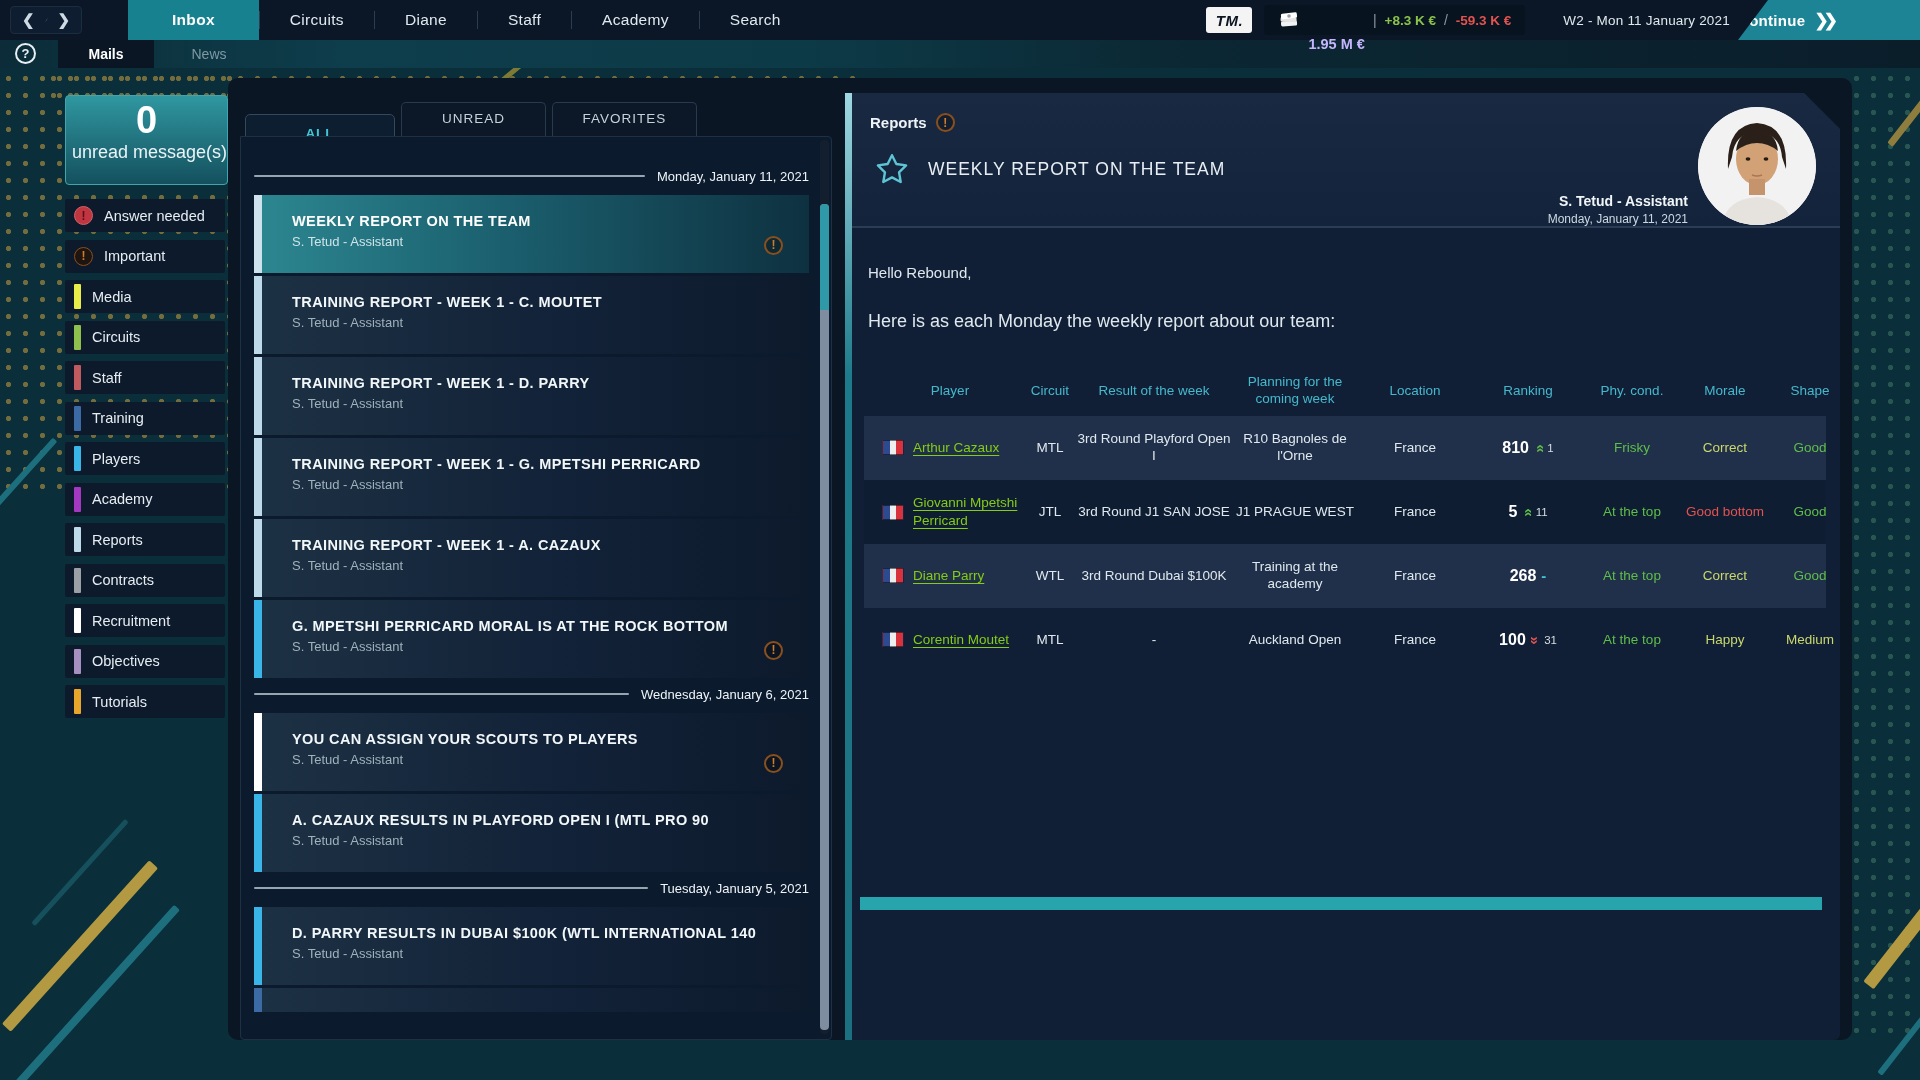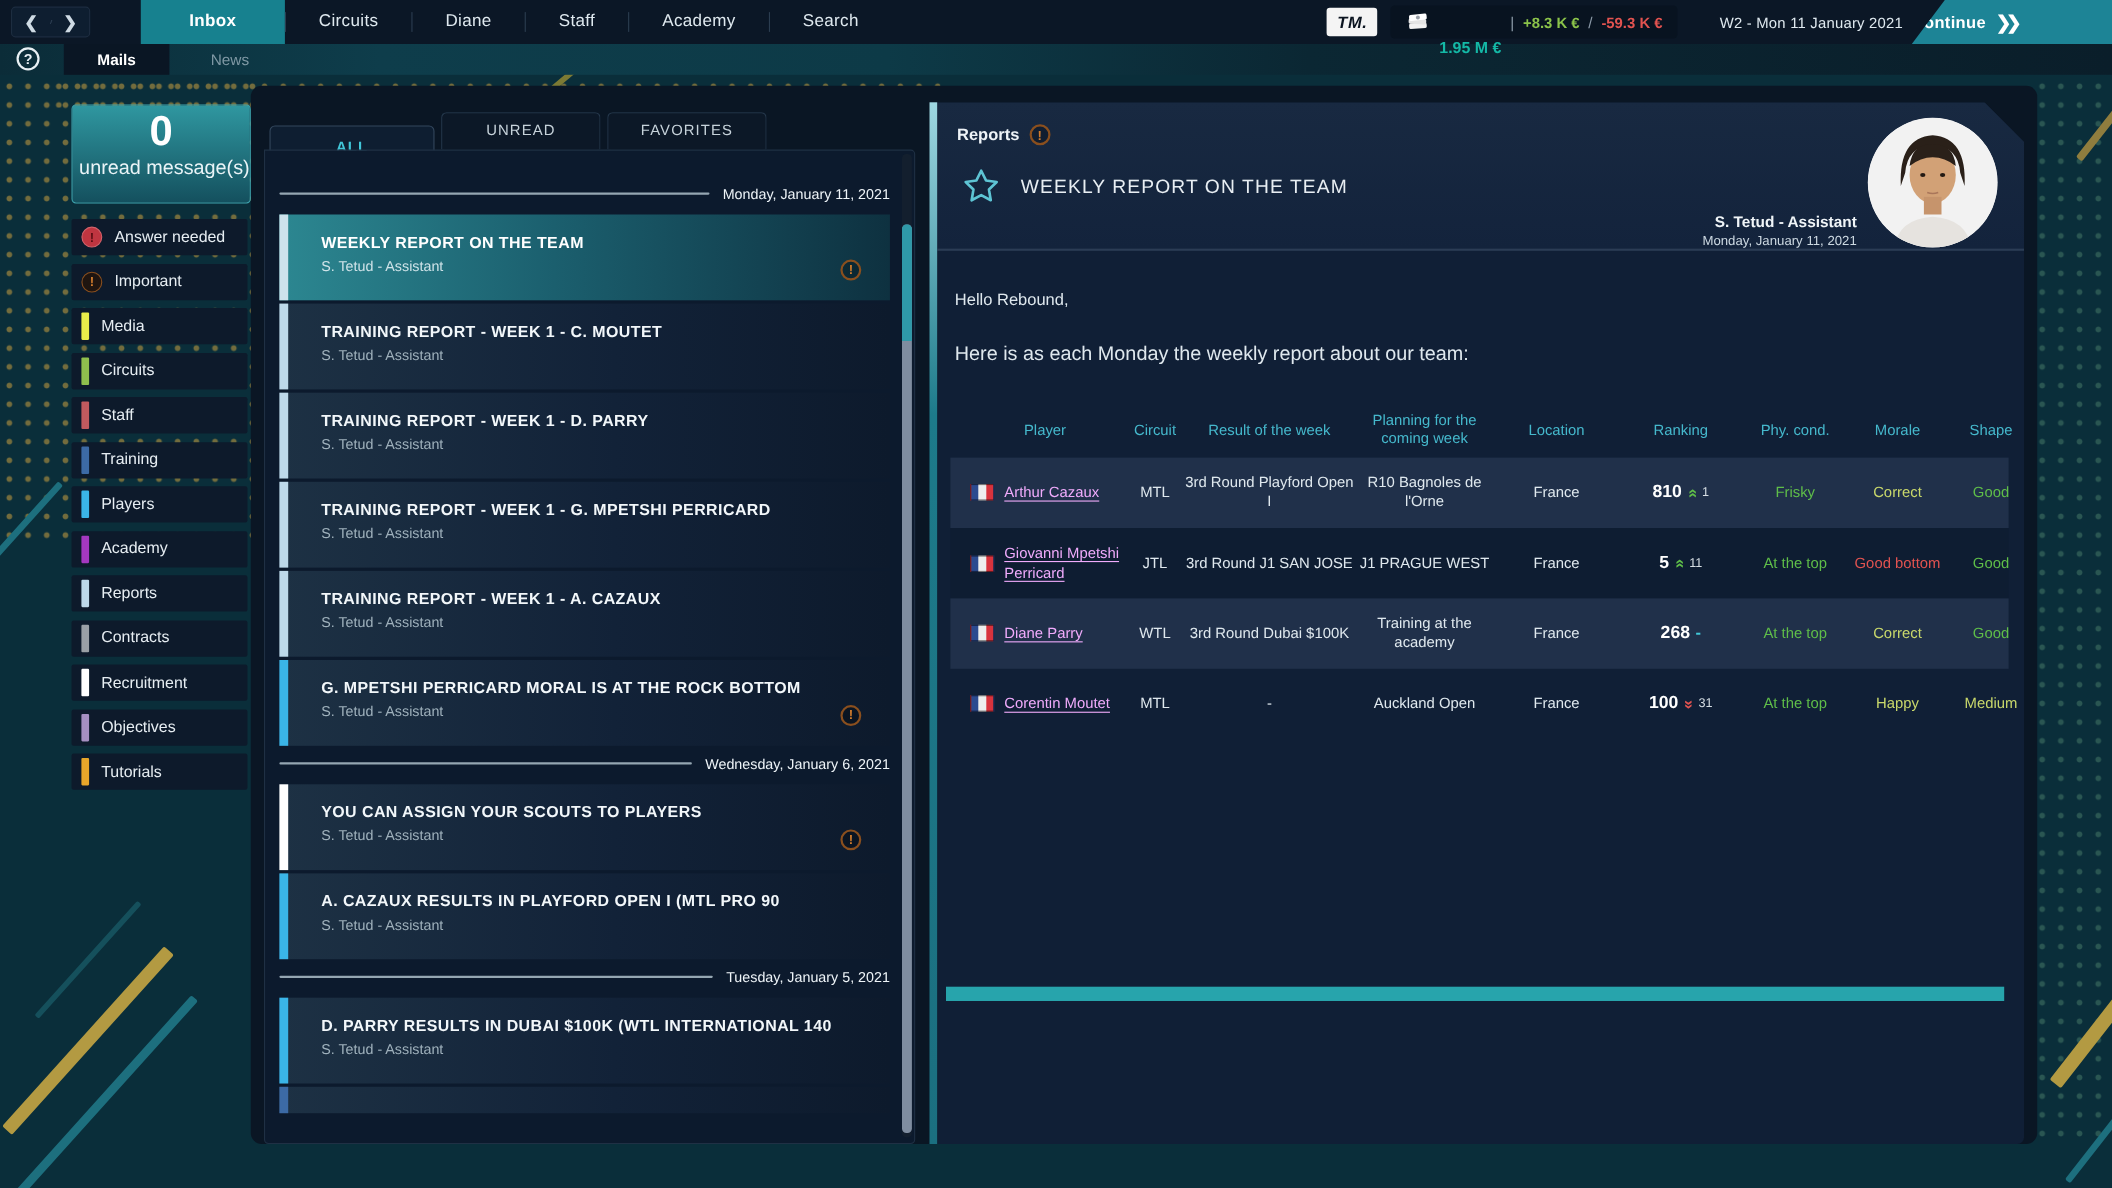--- a/index.html
+++ b/index.html
@@ -18,21 +18,21 @@
   .nav-arrows{position:absolute;left:10px;top:6px;width:72px;height:28px;background:#0e1e30;border:1px solid #1d2d40;border-radius:4px;display:flex;}
   .nav-arrow{flex:1;display:flex;align-items:center;justify-content:center;color:#cfdbe4;font-size:15px;font-weight:bold;cursor:pointer;}
   .nav-arrows .slash{width:1px;background:linear-gradient(155deg,transparent 44%,#2c3e52 44%,#2c3e52 56%,transparent 56%);transform:skewX(-18deg);}
   .nav-tabs{position:absolute;left:100px;top:0;height:40px;display:flex;align-items:center;padding-left:28px;}
   .nav-tab{height:40px;line-height:40px;padding:0 30px;font-size:15.5px;color:#dfe9ef;letter-spacing:.3px;cursor:pointer;}
   .nav-tab.active{background:#17818f;color:#fff;font-weight:bold;padding:0 44px;}
   .nav-sep{width:1px;height:18px;background:#2b3d50;}
   .top-right{position:absolute;right:190px;top:5px;height:30px;display:flex;align-items:center;gap:12px;}
   .tm-logo{width:46px;height:26px;background:#f4f4f4;border-radius:3px;color:#0b1420;font-weight:bold;font-style:italic;font-size:15px;display:flex;align-items:center;justify-content:center;letter-spacing:.5px;}
   .money-pill{height:30px;background:#081320;border-radius:4px;display:flex;align-items:center;gap:8px;padding:0 14px;}
-  .money-pill .val{font-size:14.5px;font-weight:bold;color:#14b8a6;margin-top:48px;}
+  .money-pill .val{font-size:14.5px;font-weight:bold;color:#c4b5fd;margin-top:48px;}
   .money-pill .inc{font-size:13.5px;font-weight:bold;}
   .money-pill .exp{font-size:13.5px;font-weight:bold;}
   .money-pill .pipe,.money-pill .slash2{color:#8a98a6;font-size:14px;}
   .date-label{font-size:13.5px;color:#dfe9ef;margin-left:26px;letter-spacing:.2px;}
   .continue-btn{position:absolute;right:0;top:0;width:182px;height:40px;background:#1d8496;clip-path:polygon(30px 0,100% 0,100% 100%,0 100%);display:flex;align-items:center;justify-content:flex-start;padding-right:16px;gap:9px;cursor:pointer;z-index:41;}
   .continue-btn .lbl{font-size:15px;font-weight:bold;color:#fff;letter-spacing:.3px;}
   .continue-btn .chevs{color:#fff;font-weight:bold;font-size:17px;letter-spacing:-5px;padding-right:4px;}
   
   .subnav{position:absolute;left:0;top:40px;width:1920px;height:28px;background:linear-gradient(90deg,#0b2c38 0%,#0e3d4b 18%,#0d3a47 42%,#0b2733 62%,#0a1e2a 100%);z-index:39;}
   .help-icon{position:absolute;left:15px;top:3px;width:21px;height:21px;border:2px solid #e8f0f4;border-radius:50%;color:#e8f0f4;font-size:13px;font-weight:bold;display:flex;align-items:center;justify-content:center;cursor:pointer;}
@@ -93,21 +93,21 @@
   .ttable{margin-top:34px;}
   .trow{display:grid;grid-template-columns:148px 52px 156px 126px 114px 112px 96px 90px 80px;align-items:center;padding-left:12px;}
   .trow.head{min-height:50px;}
   .trow.head>div{font-size:13.5px;color:#45b8cc;text-align:center;line-height:1.25;}
   .trow.r{height:64px;}
   .trow.r>div{font-size:13.5px;color:#dfe8ee;text-align:center;line-height:1.25;}
   .trow.alt{background:#20304a;}
   .trow.dark{background:#0e1d32;}
   .pcell{display:flex !important;align-items:center;gap:9px;text-align:left !important;padding-left:6px;}
   .flag{width:22px;height:15px;flex:0 0 auto;border:1px solid rgba(0,0,0,.5);background:linear-gradient(90deg,#2b4a8f 33%,#eeeeee 33%,#eeeeee 66%,#d8333d 66%);}
-  .pname{font-size:13.5px;color:#f0abfc;text-decoration:underline;text-underline-offset:3px;cursor:pointer;line-height:1.3;}
+  .pname{font-size:13.5px;color:#84cc16;text-decoration:underline;text-underline-offset:3px;cursor:pointer;line-height:1.3;}
   .rankcell{display:flex !important;align-items:center;justify-content:center;gap:5px;}
   .rankcell b{font-size:16px;color:#fff;}
   .chev{display:inline-block;font-weight:bold;font-size:15px;line-height:1;}
   .chev.up{transform:rotate(-90deg);color:#5fbe49;}
   .chev.down{transform:rotate(90deg);color:#e25350;}
   .rankcell i{font-style:normal;font-size:11.5px;color:#d6dee4;}
   .dash{color:#41c8d8;font-weight:bold;font-size:15px;}
   .rp-divider{position:absolute;left:8px;top:804px;width:962px;height:13px;background:#27a4ac;}
   .star-ic{cursor:pointer;display:flex;}
 </style>

